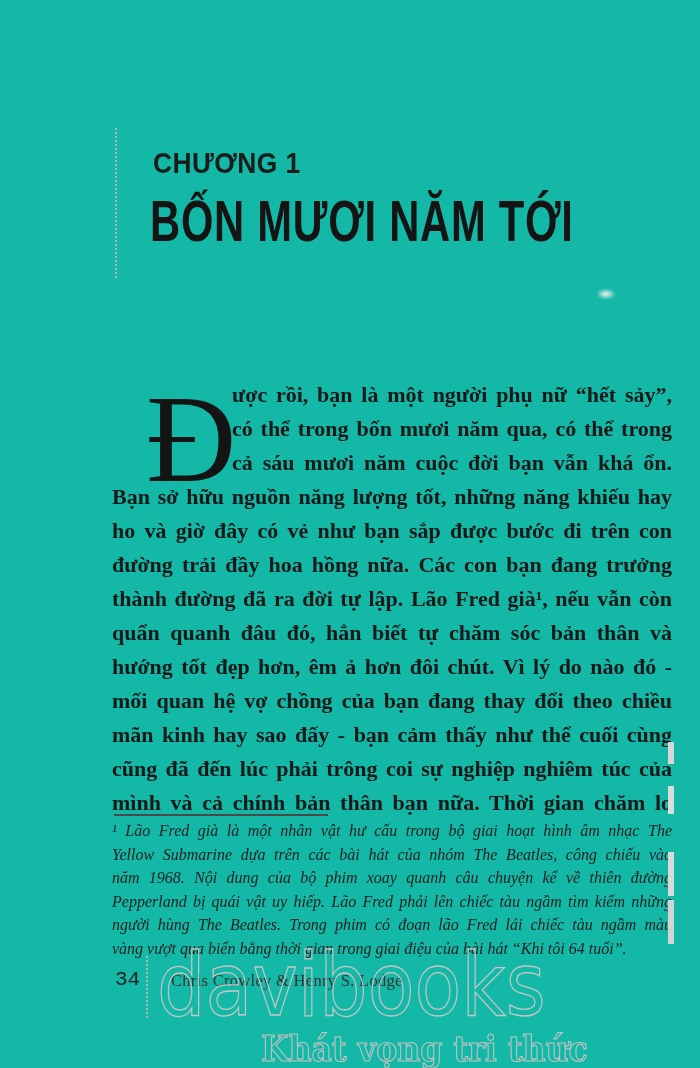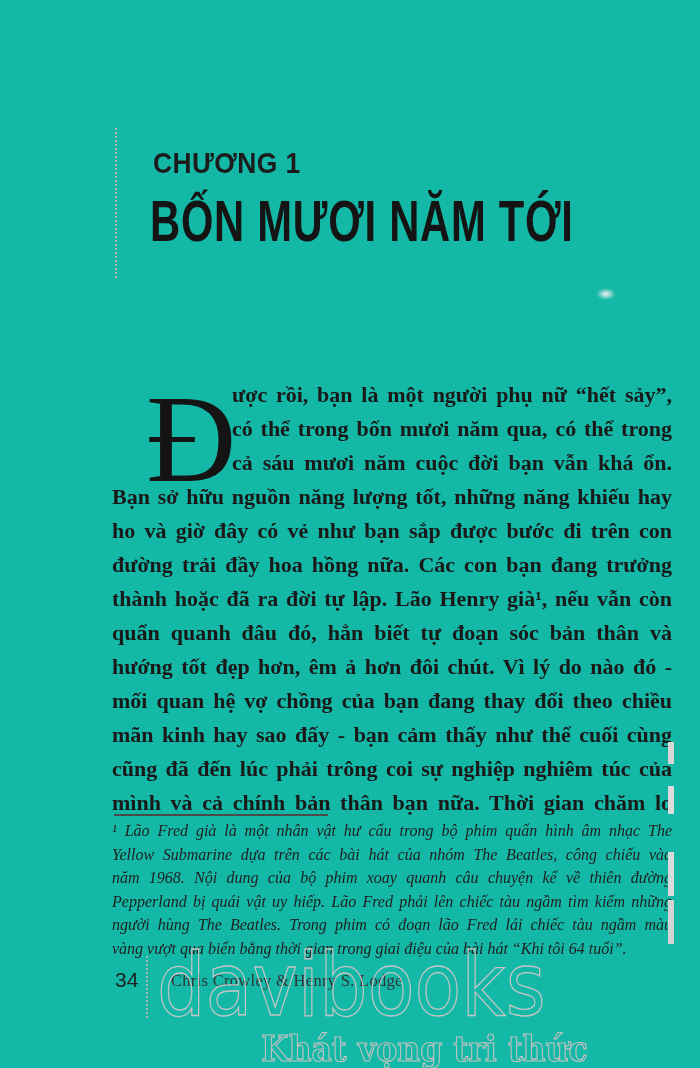--- a/index.html
+++ b/index.html
@@ -41,21 +41,21 @@
   .footnote-rule{position:absolute;left:114px;top:814px;width:214px;height:2px;background:#4a4a4a;}
   .footnote-block{
     position:absolute;left:112px;top:819px;width:560px;
     font-size:16px;font-style:italic;line-height:23.5px;color:#1f1f1f;
   }
   .fline{text-align:justify;text-align-last:justify;height:23.5px;}
   .fline.fn-last{text-align-last:left;}
   
   .page-number{
     position:absolute;left:115px;top:968px;
-    font-family:Liberation Sans, sans-serif;
+    font-family:Liberation Mono, monospace;
     font-size:21px;color:#1e1e1e;
   }
   .footer-dotted{
     position:absolute;left:146px;top:956px;height:62px;width:0;
     border-left:2px dotted #b5b5b5;
   }
   .footer-authors{
     position:absolute;left:171px;top:971px;
     font-family:Liberation Serif, serif;
     font-size:16.5px;font-weight:500;color:#333333;letter-spacing:.3px;
@@ -96,32 +96,32 @@
   <div class="smudge"></div>
 
   <div class="drop-cap">Đ</div>
   <div class="body-block">
     <div class="bline indent">ược rồi, bạn là một người phụ nữ “hết sảy”,</div>
     <div class="bline indent">có thể trong bốn mươi năm qua, có thể trong</div>
     <div class="bline indent">cả sáu mươi năm cuộc đời bạn vẫn khá ổn.</div>
     <div class="bline">Bạn sở hữu nguồn năng lượng tốt, những năng khiếu hay</div>
     <div class="bline">ho và giờ đây có vẻ như bạn sắp được bước đi trên con</div>
     <div class="bline">đường trải đầy hoa hồng nữa. Các con bạn đang trưởng</div>
-    <div class="bline">thành hoặc đã ra đời tự lập. Lão Henry già¹, nếu vẫn còn</div>
-    <div class="bline">quẩn quanh đâu đó, hẳn biết tự đoạn sóc bản thân và</div>
+    <div class="bline">thành đường đã ra đời tự lập. Lão Fred già¹, nếu vẫn còn</div>
+    <div class="bline">quẩn quanh đâu đó, hẳn biết tự chăm sóc bản thân và</div>
     <div class="bline">hướng tốt đẹp hơn, êm ả hơn đôi chút. Vì lý do nào đó -</div>
     <div class="bline">mối quan hệ vợ chồng của bạn đang thay đổi theo chiều</div>
     <div class="bline">mãn kinh hay sao đấy - bạn cảm thấy như thể cuối cùng</div>
     <div class="bline">cũng đã đến lúc phải trông coi sự nghiệp nghiêm túc của</div>
     <div class="bline">mình và cả chính bản thân bạn nữa. Thời gian chăm lo</div>
   </div>
 
   <div class="footnote-rule"></div>
   <div class="footnote-block">
-    <div class="fline">¹ Lão Fred già là một nhân vật hư cấu trong bộ phim quẩn hình âm nhạc The</div>
+    <div class="fline">¹ Lão Fred già là một nhân vật hư cấu trong bộ giai hoạt hình âm nhạc The</div>
     <div class="fline">Yellow Submarine dựa trên các bài hát của nhóm The Beatles, công chiếu vào</div>
     <div class="fline">năm 1968. Nội dung của bộ phim xoay quanh câu chuyện kể về thiên đường</div>
     <div class="fline">Pepperland bị quái vật uy hiếp. Lão Fred phải lên chiếc tàu ngầm tìm kiếm những</div>
     <div class="fline">người hùng The Beatles. Trong phim có đoạn lão Fred lái chiếc tàu ngầm màu</div>
     <div class="fline fn-last">vàng vượt qua biển bằng thời gian trong giai điệu của bài hát “Khi tôi 64 tuổi”.</div>
   </div>
 
   <div class="edge e1"></div>
   <div class="edge e2"></div>
   <div class="edge e3"></div>

